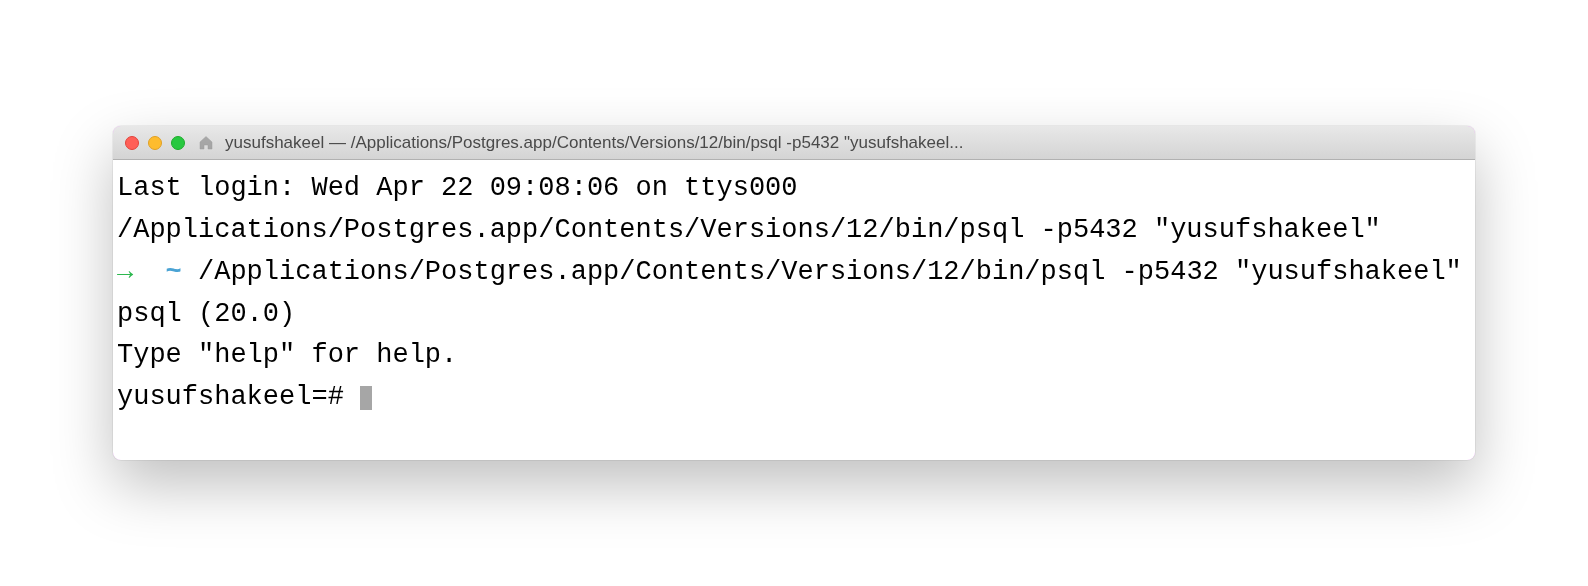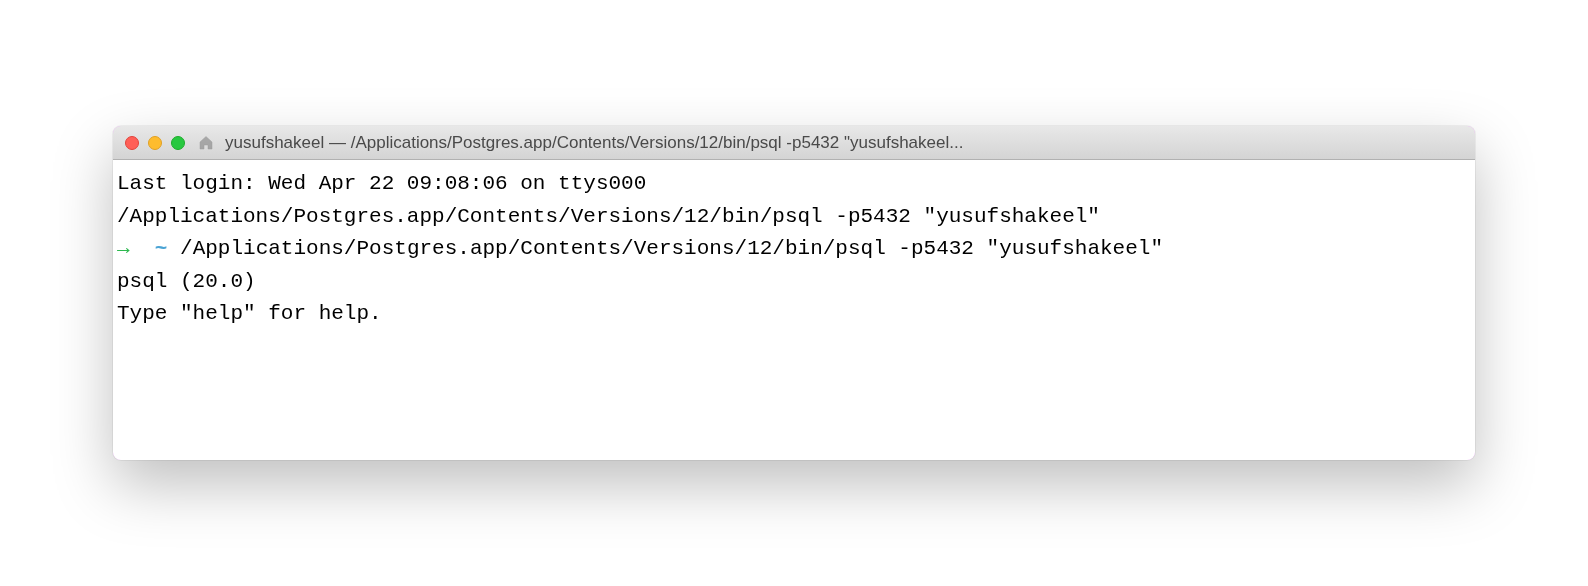--- a/index.html
+++ b/index.html
@@ -65,21 +65,21 @@
       font-size: 17px;
       white-space: nowrap;
       overflow: hidden;
       text-overflow: ellipsis;
       margin-left: 2px;
     }
     .terminal-body {
       background: #ffffff;
       padding: 8px 4px 30px 4px;
       font-family: "SF Mono", Menlo, Monaco, "Courier New", monospace;
-      font-size: 21px;
+      font-size: 27px;
       line-height: 1.55;
       color: #000000;
       min-height: 300px;
     }
     .terminal-line {
       white-space: pre;
       display: block;
     }
     .arrow-green {
       color: #2db84f;
@@ -113,14 +113,15 @@
     </svg>
     <span class="title-text">yusufshakeel — /Applications/Postgres.app/Contents/Versions/12/bin/psql -p5432 "yusufshakeel...</span>
   </div>
   <div class="terminal-body">
     <span class="terminal-line">Last login: Wed Apr 22 09:08:06 on ttys000</span>
     <span class="terminal-line">/Applications/Postgres.app/Contents/Versions/12/bin/psql -p5432 "yusufshakeel"</span>
     <span class="terminal-line"><span class="arrow-green">→</span>  <span class="tilde-blue">~</span><span> /Applications/Postgres.app/Contents/Versions/12/bin/psql -p5432 "yusufshakeel"</span></span>
     <span class="terminal-line">psql (20.0)</span>
     <span class="terminal-line">Type "help" for help.</span>
     <span class="terminal-line"></span>
+    <span class="terminal-line"><span>yusufshakeel=# </span><span class="cursor-block"></span></span>
   </div>
 </div>
 
 </body></html>

